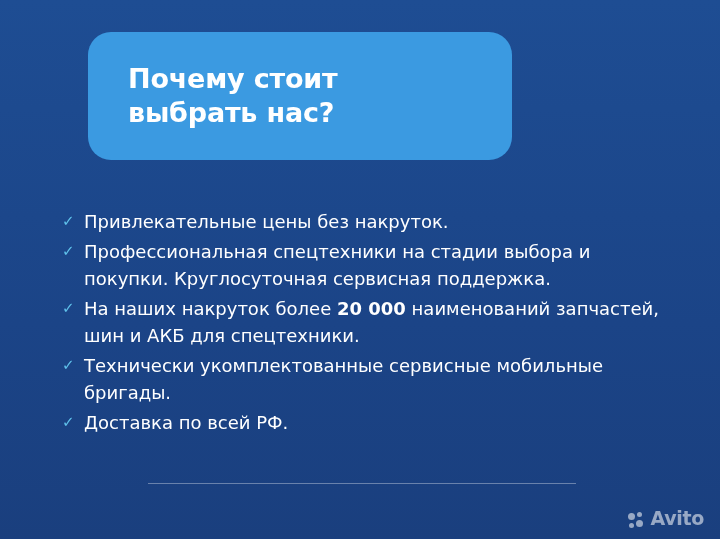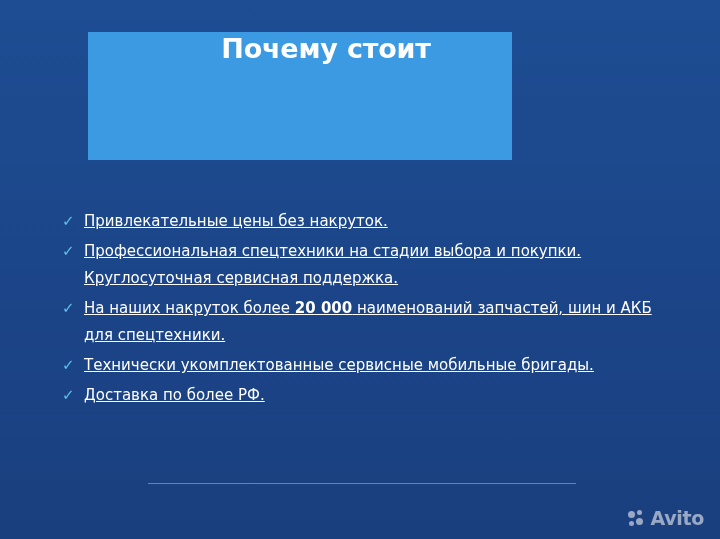--- a/index.html
+++ b/index.html
@@ -21,24 +21,25 @@
     box-sizing: border-box;
   }
   .title-box {
     position: absolute;
     left: 88px;
     top: 32px;
     width: 424px;
     height: 128px;
     background: #3b9ae1;
     display: flex;
-    flex-direction: row;
+    flex-direction: column;
     justify-content: center;
-    padding-left: 52px;
+    padding-left: 40px;
     box-sizing: border-box;
+    border-radius: 23px;
   }
   .title-line {
     color: #ffffff;
     font-size: 27px;
     font-weight: bold;
     line-height: 34px;
     letter-spacing: -0.2px;
     white-space: nowrap;
   }
   .bullets {
@@ -55,43 +56,42 @@
   .check {
     flex: 0 0 auto;
     width: 22px;
     color: #5fc1ea;
     font-size: 15px;
     line-height: 27px;
     text-align: left;
   }
   .bullet-text {
     color: #ffffff;
-    font-size: 15px;
+    font-size: 18px;
     line-height: 27px;
     font-weight: normal;
     max-width: 576px;
-    text-decoration: underline;
   }
   .bullet-text b {
     font-weight: bold;
   }
   .divider {
     position: absolute;
     left: 148px;
     top: 483px;
     width: 428px;
     height: 1px;
     background: rgba(255,255,255,0.35);
   }
   .watermark {
     position: absolute;
     right: 16px;
     bottom: 10px;
     display: flex;
-    align-items: center;
+    align-items: flex-end;
     opacity: 0.55;
   }
   .wm-dots {
     position: relative;
     width: 17px;
     height: 17px;
     margin-right: 5px;
   }
   .wm-dots i {
     position: absolute;
@@ -110,20 +110,21 @@
     letter-spacing: -0.3px;
   }
 </style>
 </head>
 <body>
 
 <div class="slide">
 
   <div class="title-box">
     <div class="title-line">Почему стоит</div>
+    <div class="title-line">выбрать нас?</div>
   </div>
 
   <div class="bullets">
     <div class="bullet">
       <span class="check">✓</span>
       <span class="bullet-text"><span>Привлекательные цены без накруток.</span></span>
     </div>
     <div class="bullet">
       <span class="check">✓</span>
       <span class="bullet-text"><span>Профессиональная спецтехники на стадии выбора и покупки. Круглосуточная сервисная поддержка.</span></span>
@@ -131,21 +132,21 @@
     <div class="bullet">
       <span class="check">✓</span>
       <span class="bullet-text"><span>На наших накруток более </span><b>20 000</b><span> наименований запчастей, шин и АКБ для спецтехники.</span></span>
     </div>
     <div class="bullet">
       <span class="check">✓</span>
       <span class="bullet-text"><span>Технически укомплектованные сервисные мобильные бригады.</span></span>
     </div>
     <div class="bullet">
       <span class="check">✓</span>
-      <span class="bullet-text"><span>Доставка по более РФ.</span></span>
+      <span class="bullet-text"><span>Доставка по всей РФ.</span></span>
     </div>
   </div>
 
   <div class="divider"></div>
 
   <div class="watermark">
     <span class="wm-dots">
       <i></i>
         <i></i>
         <i></i>

